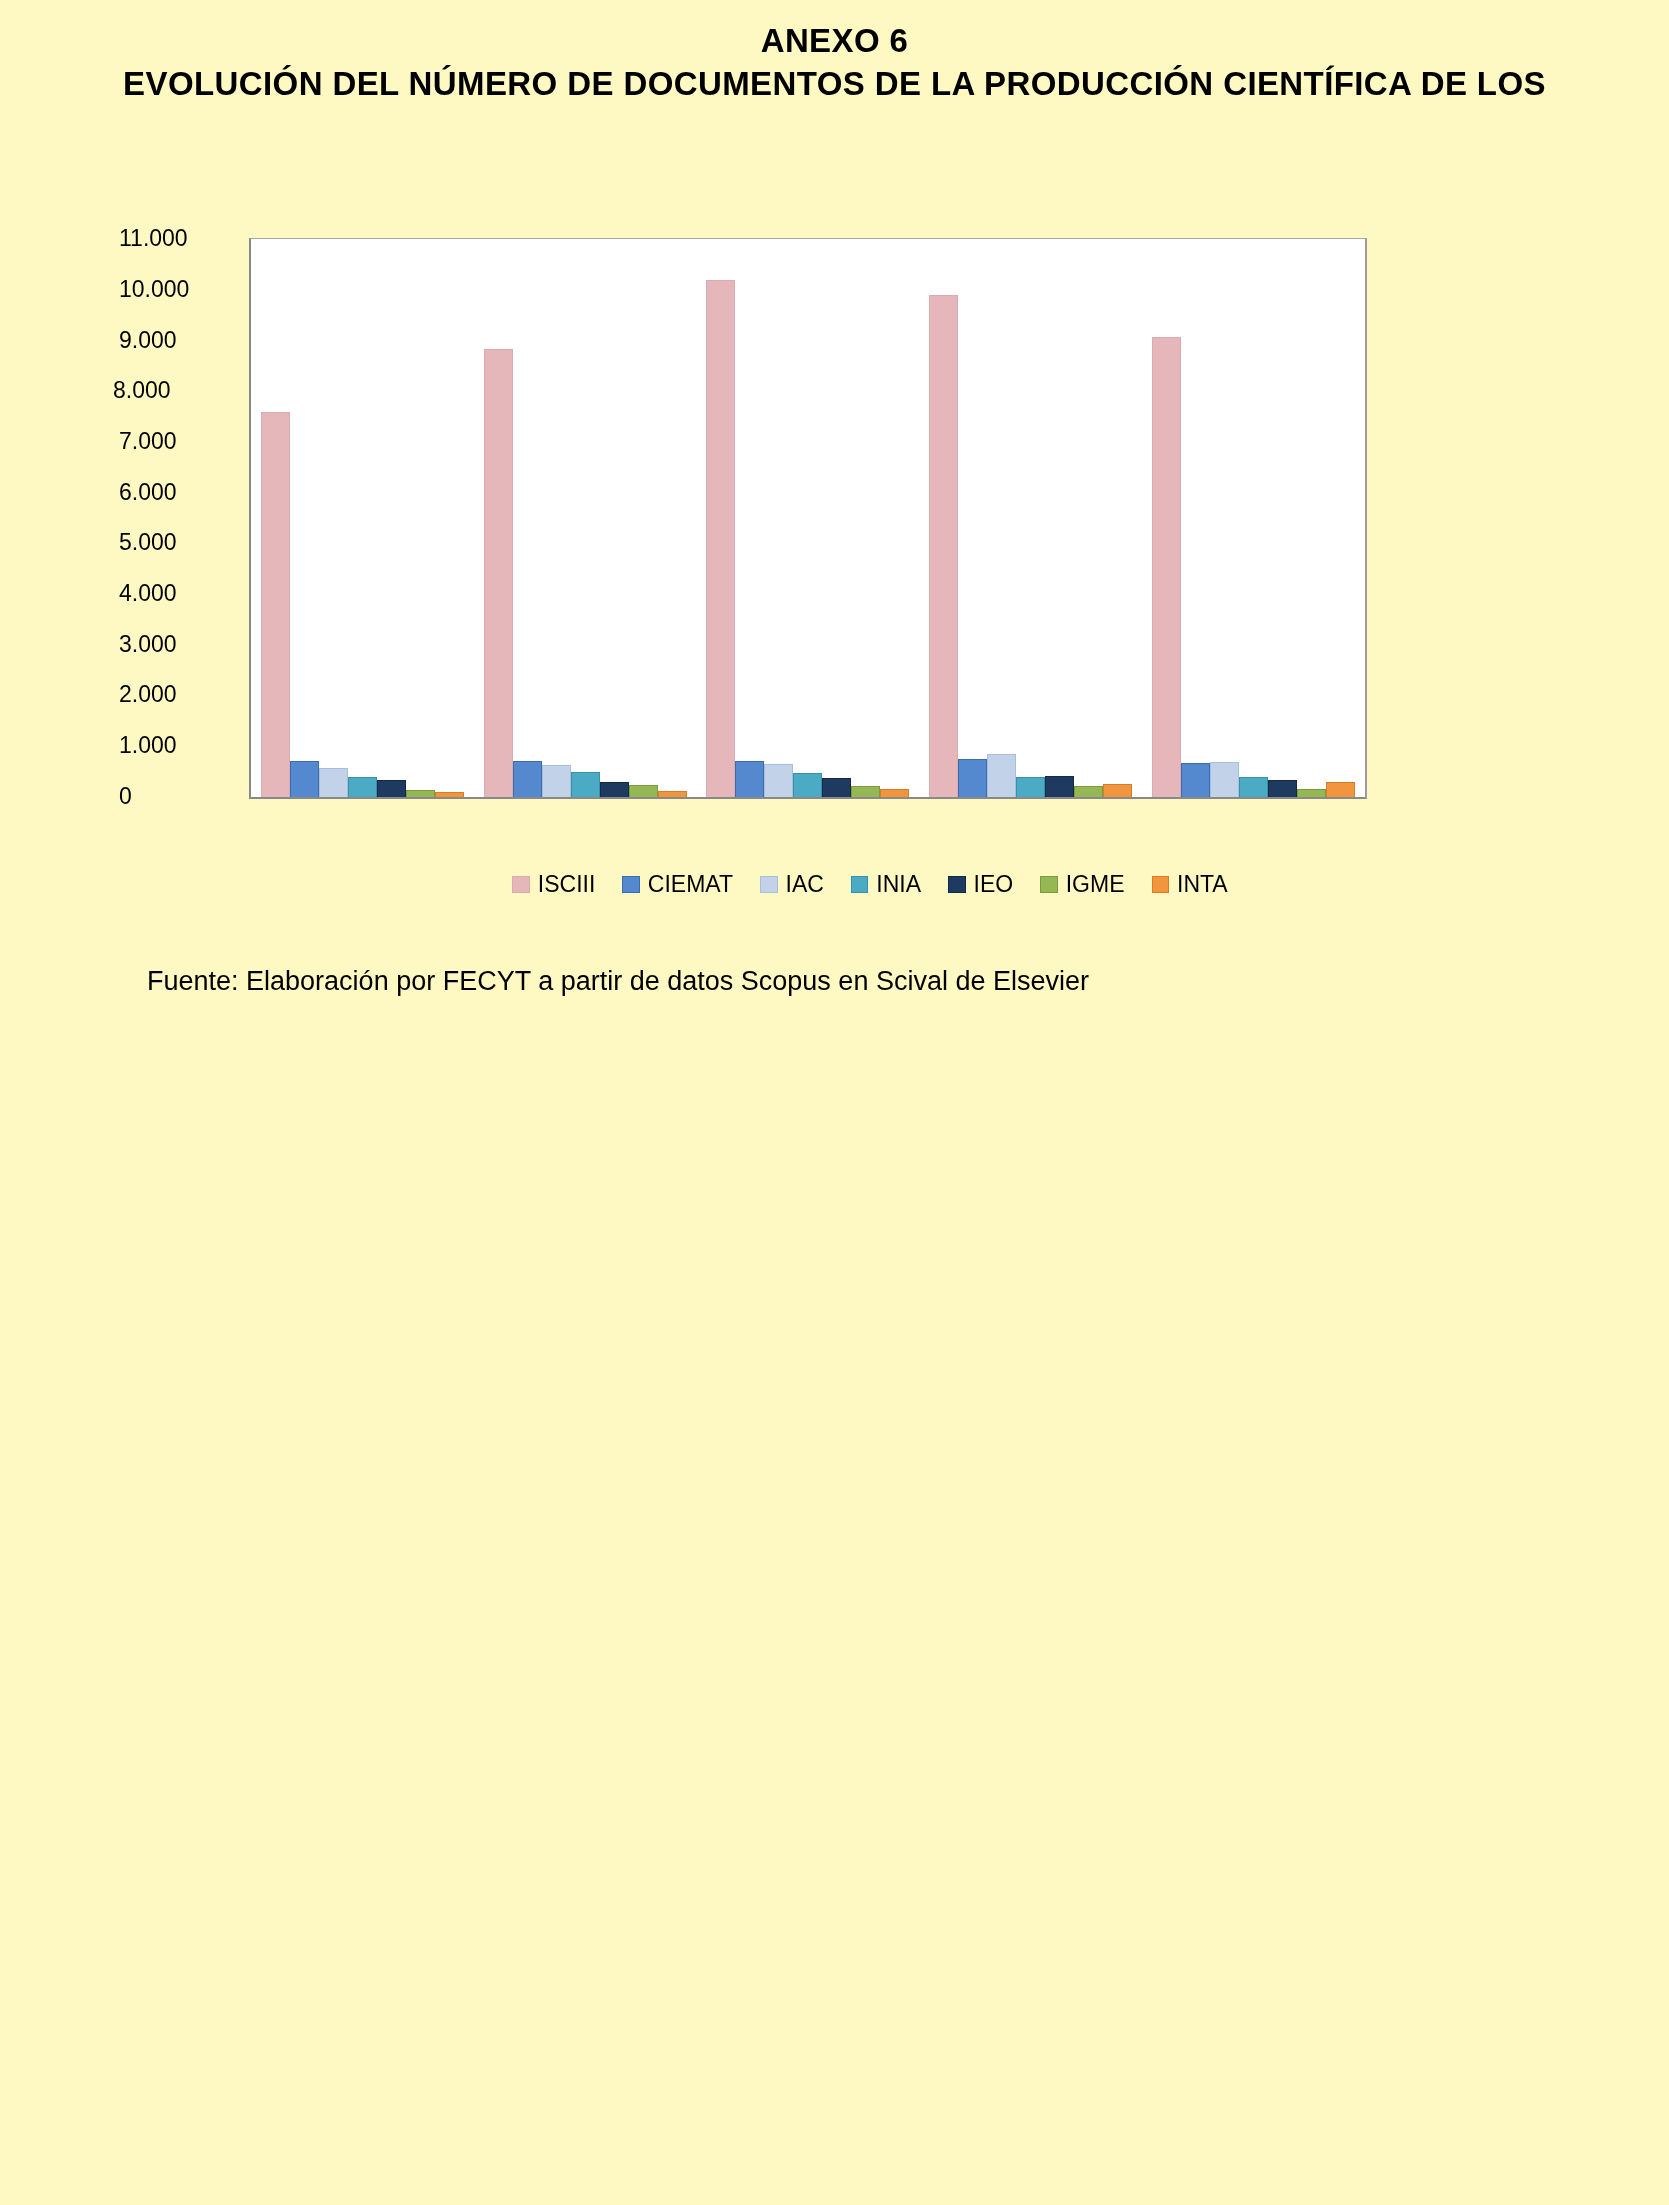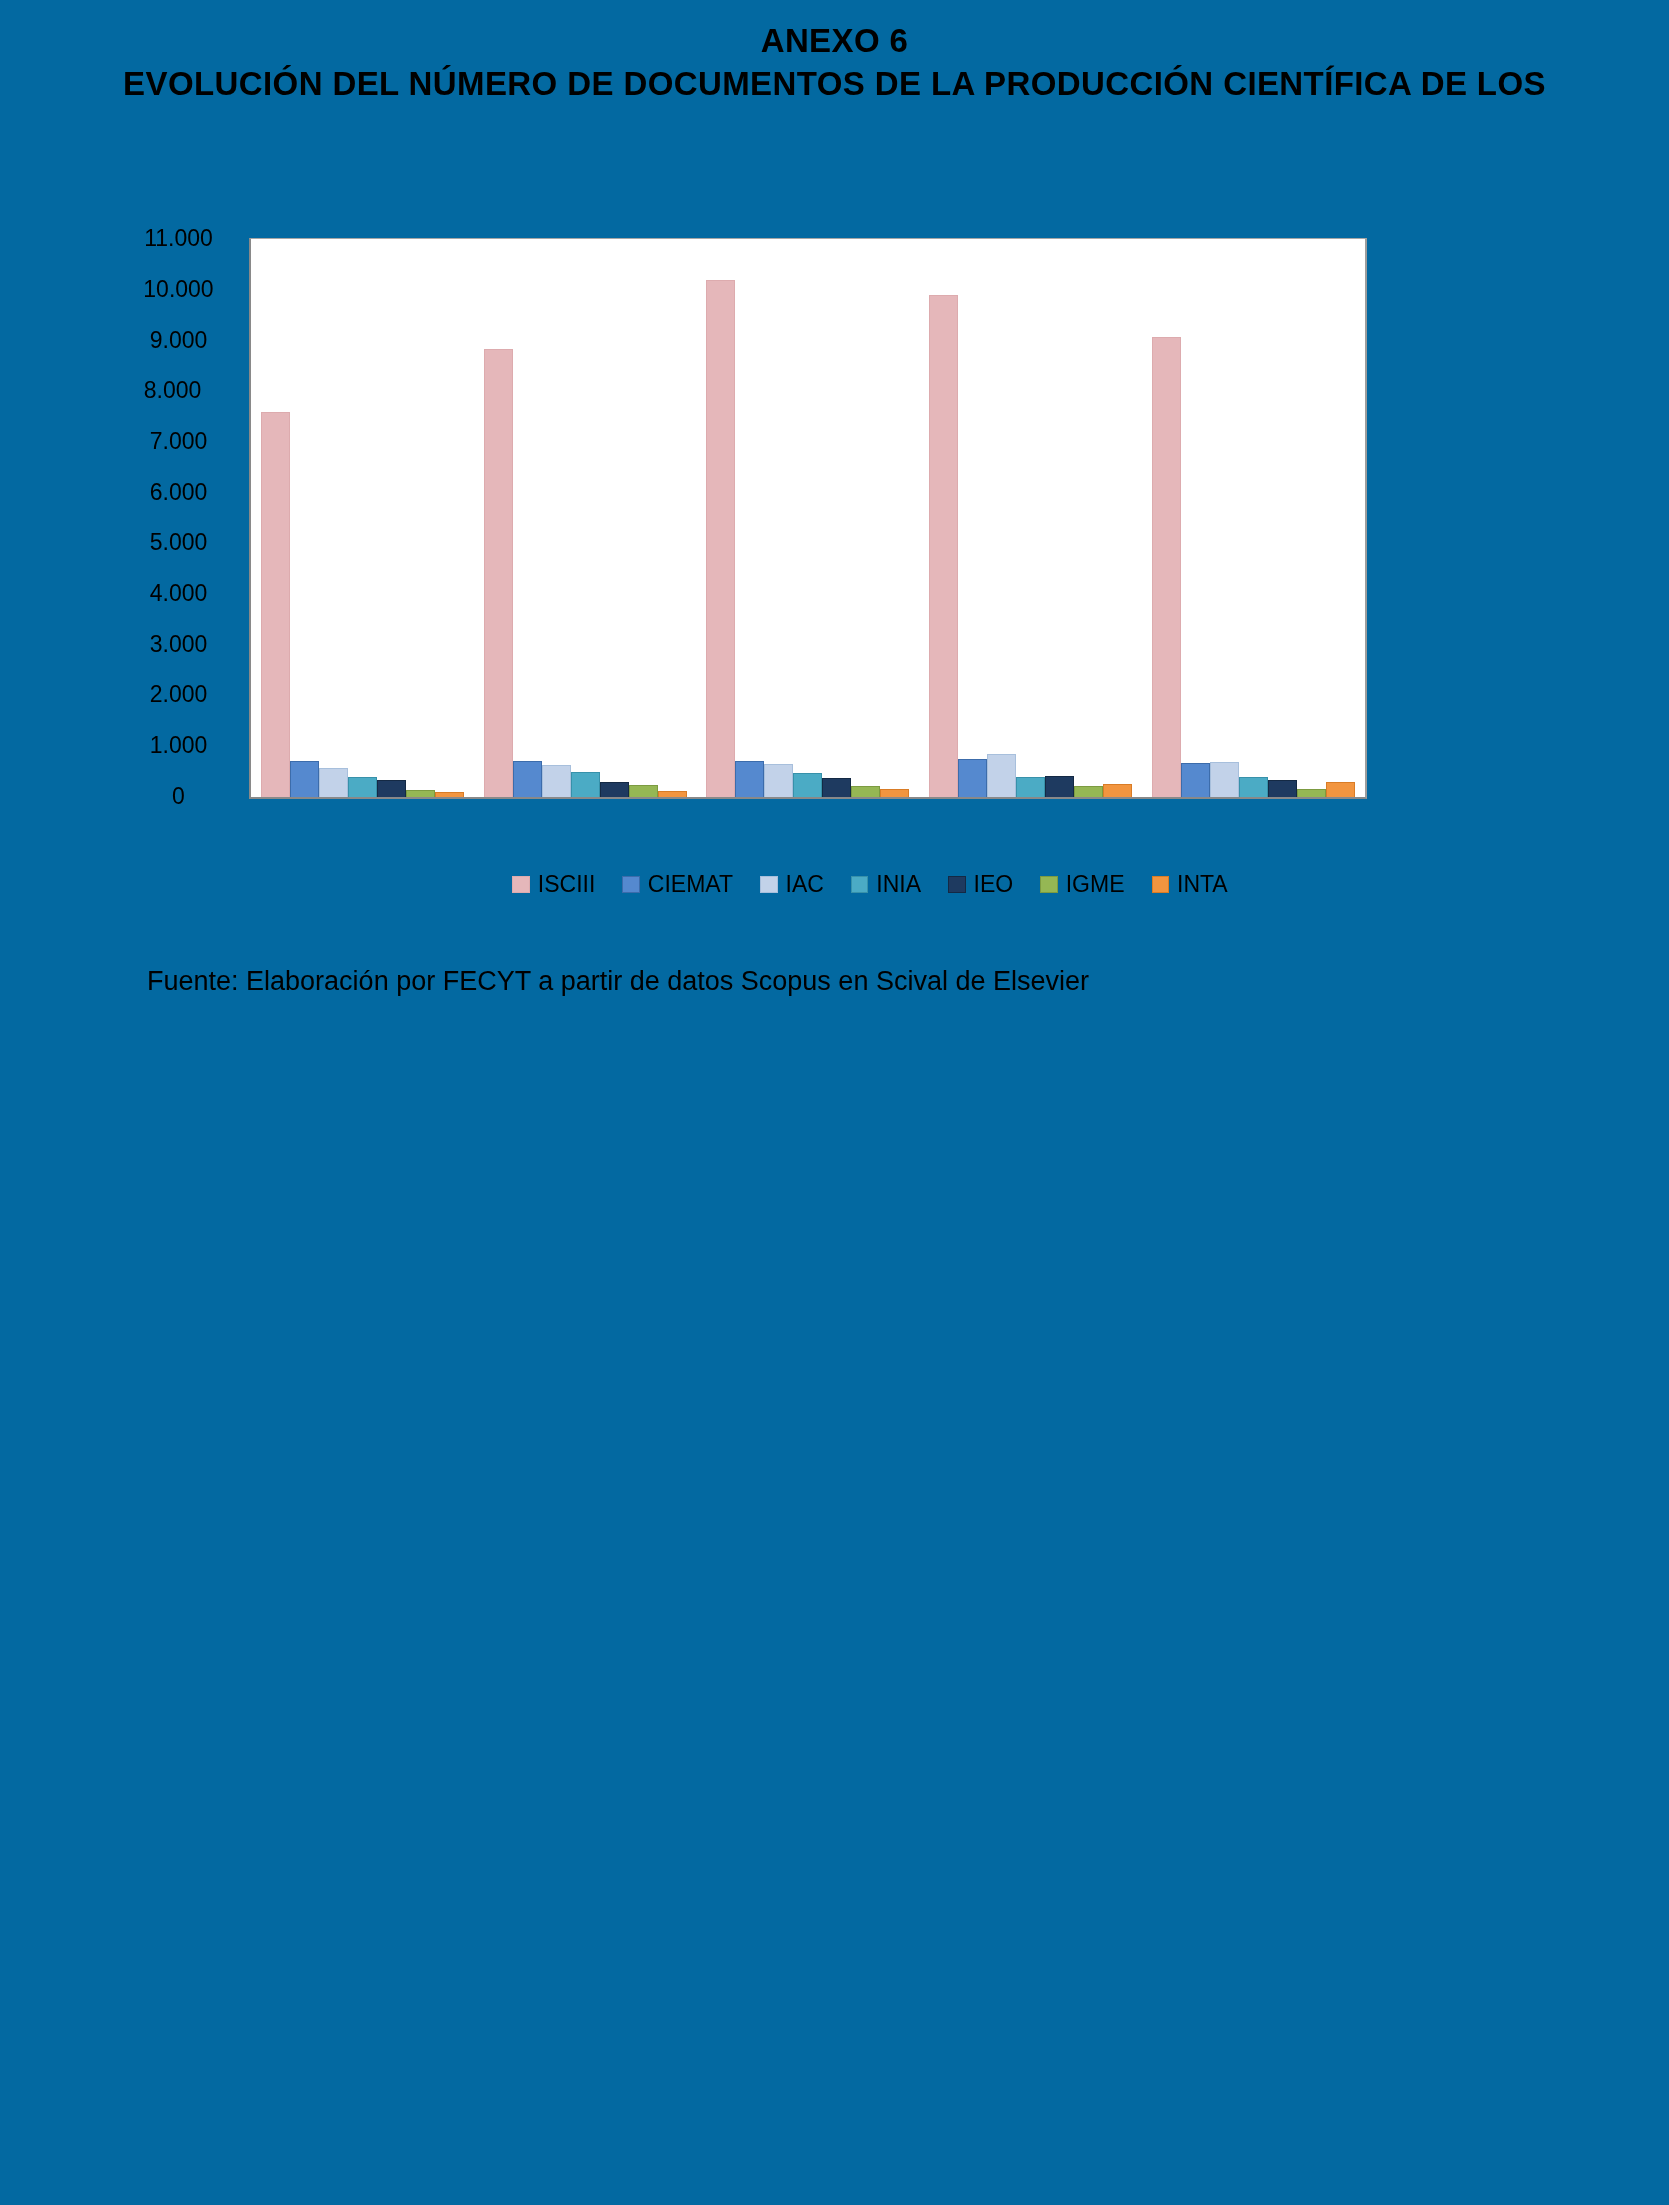--- a/index.html
+++ b/index.html
@@ -5,21 +5,21 @@
   html, body {
     margin: 0;
     padding: 0;
     background: #ffffff;
     font-family: "Liberation Sans", sans-serif;
   }
   .page {
     position: relative;
     width: 1669px;
     height: 2205px;
-    background: #0369a1;
+    background: #fef9c3;
     overflow: hidden;
   }
   
   .title-block {
     position: absolute;
     top: 19px;
     left: 0;
     width: 1669px;
     text-align: center;
     font-weight: bold;
@@ -52,21 +52,21 @@
   .bar {
     width: 29px;
     box-sizing: border-box;
     border-style: solid;
     border-width: 1.6px;
     border-bottom-width: 0;
   }
   .y-tick-label {
     position: absolute;
     width: 119px;
-    text-align: center;
+    text-align: left;
     font-size: 23px;
     color: #000000;
     line-height: 23px;
   }
   .y-axis-title {
     position: absolute;
     left: 56px;
     top: 395px;
     width: 24px;
     height: 254px;

